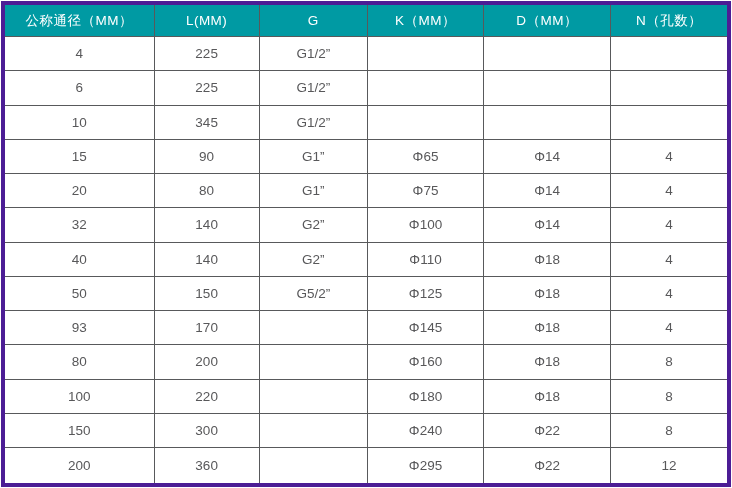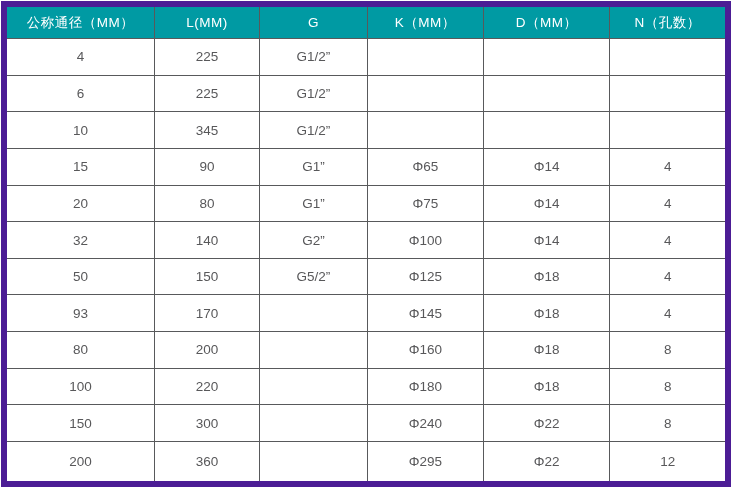--- a/index.html
+++ b/index.html
@@ -40,21 +40,21 @@
     border-color: #58595b;
   }
   table.spec-table td {
     background: #ffffff;
     color: #58585a;
     font-size: 13.5px;
     font-weight: 400;
   }
   
   table.spec-table {
-    border: 6px solid #4c1d95;
+    border: 4px solid #4c1d95;
     padding-left: 36px;
   }
   
   col.c0 { width: 20.8%; }
   col.c1 { width: 14.5%; }
   col.c2 { width: 14.9%; }
   col.c3 { width: 16.0%; }
   col.c4 { width: 17.5%; }
   col.c5 { width: 16.3%; }
 </style>
@@ -124,20 +124,28 @@
         </tr>
         <tr>
           <td>32</td>
           <td>140</td>
           <td>G2”</td>
           <td>Φ100</td>
           <td>Φ14</td>
           <td>4</td>
         </tr>
         <tr>
+          <td>40</td>
+          <td>140</td>
+          <td>G2”</td>
+          <td>Φ110</td>
+          <td>Φ18</td>
+          <td>4</td>
+        </tr>
+        <tr>
           <td>50</td>
           <td>150</td>
           <td>G5/2”</td>
           <td>Φ125</td>
           <td>Φ18</td>
           <td>4</td>
         </tr>
         <tr>
           <td>93</td>
           <td>170</td>

